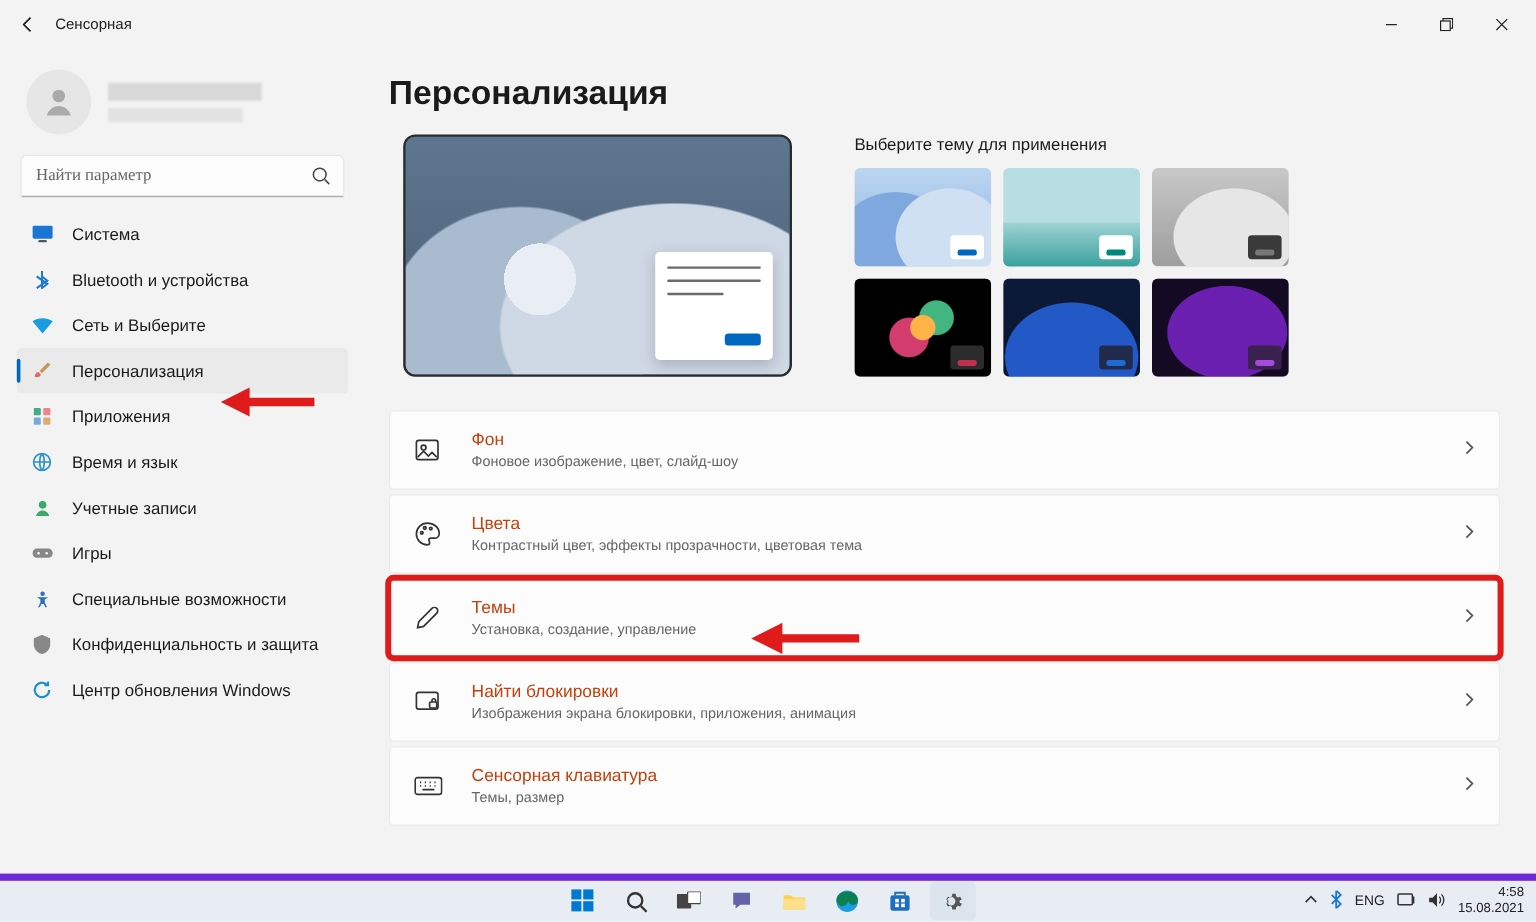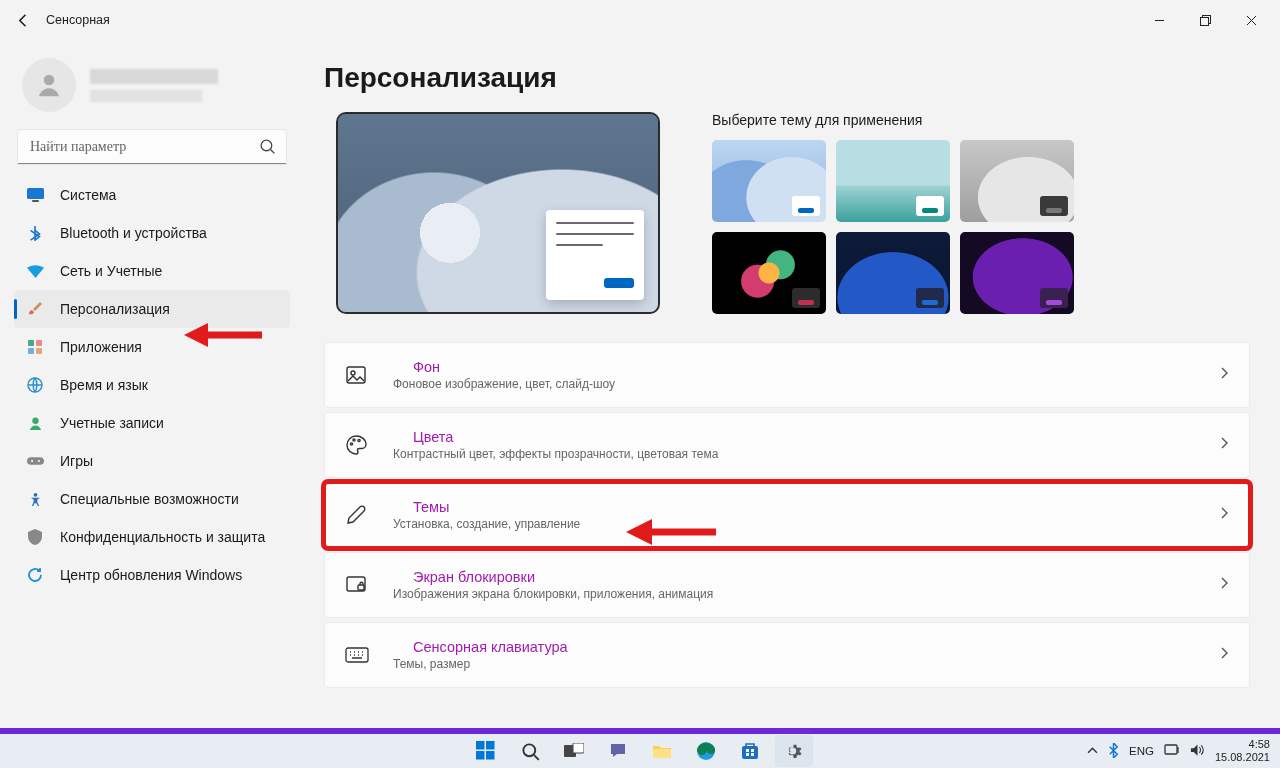--- a/index.html
+++ b/index.html
@@ -56,21 +56,21 @@
 .t5{background:radial-gradient(ellipse 110px 90px at 50% 80%, #2359c6 0 50%, transparent 51%), linear-gradient(#0c1b3a,#0a1530);}
 .t6{background:radial-gradient(ellipse 90px 70px at 55% 55%, #6a1fb0 0 55%, transparent 56%), linear-gradient(#140a24,#140a24);}
 .t1 .bar{background:#0067c0} .t2 .bar{background:#00897b} .t3 .badge{background:#3a3a3a}.t3 .bar{background:#777}
 .t4 .badge{background:#2c2c2c}.t4 .bar{background:#c0304d}
 .t5 .badge{background:#202a4a}.t5 .bar{background:#1e6bd6}
 .t6 .badge{background:#3a2150}.t6 .bar{background:#a34bdc}
 
 .option-list { display:flex; flex-direction:column; gap:4px; }
 .option { background:#fcfcfc; border:1px solid #eaeaea; border-radius:4px; height:66px; display:flex; align-items:center; padding:0 20px; cursor:pointer; }
 .option .oicon { width:30px; margin-right:18px; color:#333; display:flex; }
-.option .otitle { font-size:14.5px; color:#a21caf;margin-left:20px; }
+.option .otitle { font-size:14.5px; color:#c2410c; }
 .option .odesc { font-size:12px; color:#666; margin-top:2px; }
 .option .chev { margin-left:auto; color:#555; }
 .option.hl { outline:5px solid #e01b1b; outline-offset:-2px; border-radius:4px; }
 
 
 .arrow { position:absolute; pointer-events:none; }
 .arrow svg { overflow:visible; }
 
 
 .taskbar { position:absolute; left:0; right:0; bottom:0; height:40px; background:#e8edf3; border-top:6px solid #6d28d9; display:flex; align-items:center; }
@@ -154,21 +154,21 @@
             </svg>
           </span>
         <span>Bluetooth и устройства</span>
       </div>
       <div class="nav-item">
         <span class="nav-icon">
             <svg width="17" height="13" viewBox="0 0 20 15" fill="#1a9de0">
               <path d="M10 15 0 3C6-1 14-1 20 3z"></path>
             </svg>
           </span>
-        <span>Сеть и Учетные</span>
+        <span>Сеть и Выберите</span>
       </div>
       <div class="nav-item active">
         <span class="nav-icon">
             <svg width="16" height="16" viewBox="0 0 16 16">
               <path d="M13 1 6 8l2 2 7-7z" fill="#c89458"></path>
               <path d="M5 9c-2 .4-3 2-3 4 0 0 2 .8 4-.2C7 12 7 11 7 11z" fill="#e06868"></path>
             </svg>
           </span>
         <span>Персонализация</span>
       </div>
@@ -340,21 +340,21 @@
       </div>
       <div class="option">
         <span class="oicon">
             <svg width="22" height="22" viewBox="0 0 22 22" fill="none" stroke="currentColor" stroke-width="1.4">
               <rect x="2" y="3" width="18" height="14" rx="2"></rect>
               <rect x="13" y="11" width="6" height="5" rx="1" fill="#f3f3f3"></rect>
               <path d="M15 11v-1.2a1.5 1.5 0 0 1 3 0V11"></path>
             </svg>
           </span>
         <div>
-            <div class="otitle">Экран блокировки</div>
+            <div class="otitle">Найти блокировки</div>
             <div class="odesc">Изображения экрана блокировки, приложения, анимация</div>
           </div>
         <span class="chev"><svg width="10" height="14" viewBox="0 0 10 14">
               <path d="m3 2 5 5-5 5" fill="none" stroke="currentColor" stroke-width="1.4"></path>
             </svg></span>
       </div>
       <div class="option">
         <span class="oicon">
             <svg width="24" height="18" viewBox="0 0 24 16" fill="none" stroke="currentColor" stroke-width="1.3">
               <rect x="1" y="1" width="22" height="14" rx="2"></rect>

